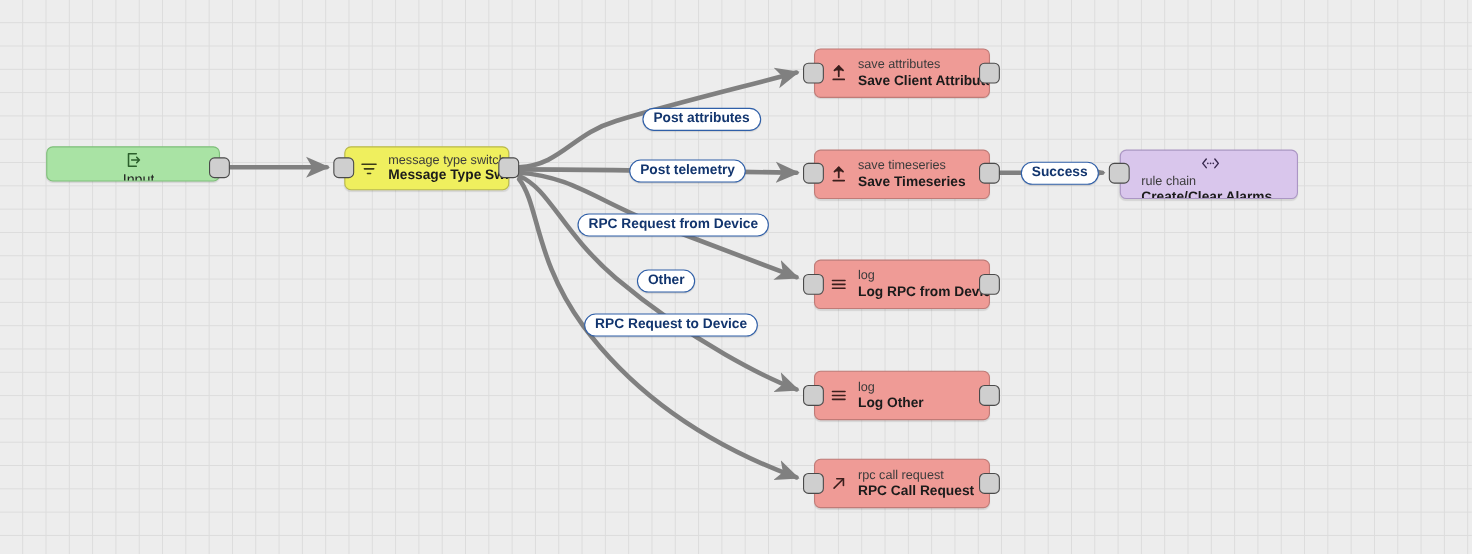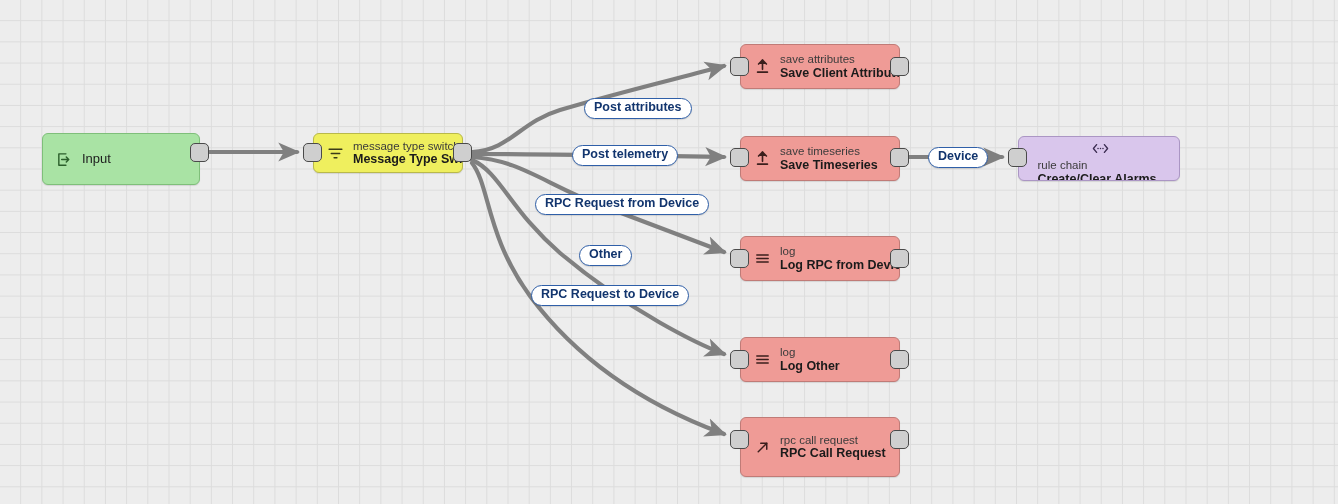--- a/index.html
+++ b/index.html
@@ -73,21 +73,21 @@
       <path d="M 209,152 L 297,152" marker-end="url(#arrow)"></path>
       <path d="M 472,152 C 510,150 520,122 560,110 C 620,92 680,78 724,66" marker-end="url(#arrow)"></path>
       <path d="M 472,154 C 540,154 660,156 724,157" marker-end="url(#arrow)"></path>
       <path d="M 472,157 C 520,160 545,184 600,205 C 660,228 700,243 724,252" marker-end="url(#arrow)"></path>
       <path d="M 472,160 C 500,172 510,210 560,253 C 630,312 700,345 724,354" marker-end="url(#arrow)"></path>
       <path d="M 472,163 C 490,186 486,236 530,296 C 600,390 700,425 724,434" marker-end="url(#arrow)"></path>
       <path d="M 909,157 L 1002,157" marker-end="url(#arrow)"></path>
     </g>
   </svg>
 
-  <div class="node n-input" style="left:42px;top:133px;width:158px;height:52px;">
+  <div class="node n-input" style="left:42px;top:133px;width:158px;height:32px;flex-direction:column;">
     <span class="icon">
       <svg width="17" height="17" viewBox="0 0 24 24" fill="none" stroke="#2b5f2b" stroke-width="2" stroke-linecap="round" stroke-linejoin="round">
         <path d="M4 4 L4 20 L14 20 M14 4 L4 4"></path>
         <path d="M8 12 L18 12 M14.5 8.5 L18 12 L14.5 15.5"></path>
       </svg>
     </span>
     <span class="txt">
       <span class="single">Input</span>
     </span>
   </div>
@@ -166,21 +166,21 @@
       </svg>
     </span>
     <span class="txt">
       <span class="type">log</span>
       <span class="name">Log Other</span>
     </span>
   </div>
   <div class="port" style="left:730px;top:350px;"></div>
   <div class="port" style="left:890px;top:350px;"></div>
 
-  <div class="node n-red" style="left:740px;top:417px;width:160px;height:60px;">
+  <div class="node n-red" style="left:740px;top:417px;width:160px;height:45px;">
     <span class="icon">
       <svg width="17" height="17" viewBox="0 0 24 24" fill="none" stroke="#3b1f1d" stroke-width="2.1" stroke-linecap="round" stroke-linejoin="round">
         <path d="M6 18 L18 6"></path>
         <path d="M9.5 6 L18 6 L18 14.5"></path>
       </svg>
     </span>
     <span class="txt">
       <span class="type">rpc call request</span>
       <span class="name">RPC Call Request</span>
     </span>
@@ -202,21 +202,21 @@
       <span class="type">rule chain</span>
       <span class="name">Create/Clear Alarms ...</span>
     </span>
   </div>
   <div class="port" style="left:1008px;top:148px;"></div>
 
   <div class="elabel" style="left:584px;top:98px;">Post attributes</div>
 
   <div class="elabel" style="left:572px;top:145px;">Post telemetry</div>
 
-  <div class="elabel" style="left:525px;top:194px;margin-left:10px;">RPC Request from Device</div>
+  <div class="elabel" style="left:525px;top:194px;">RPC Request from Device</div>
 
   <div class="elabel" style="left:579px;top:245px;">Other</div>
 
   <div class="elabel" style="left:531px;top:285px;">RPC Request to Device</div>
 
-  <div class="elabel" style="left:928px;top:147px;">Device</div>
+  <div class="elabel" style="left:928px;top:147px;">Success</div>
 
 </div>
 
 </body></html>

